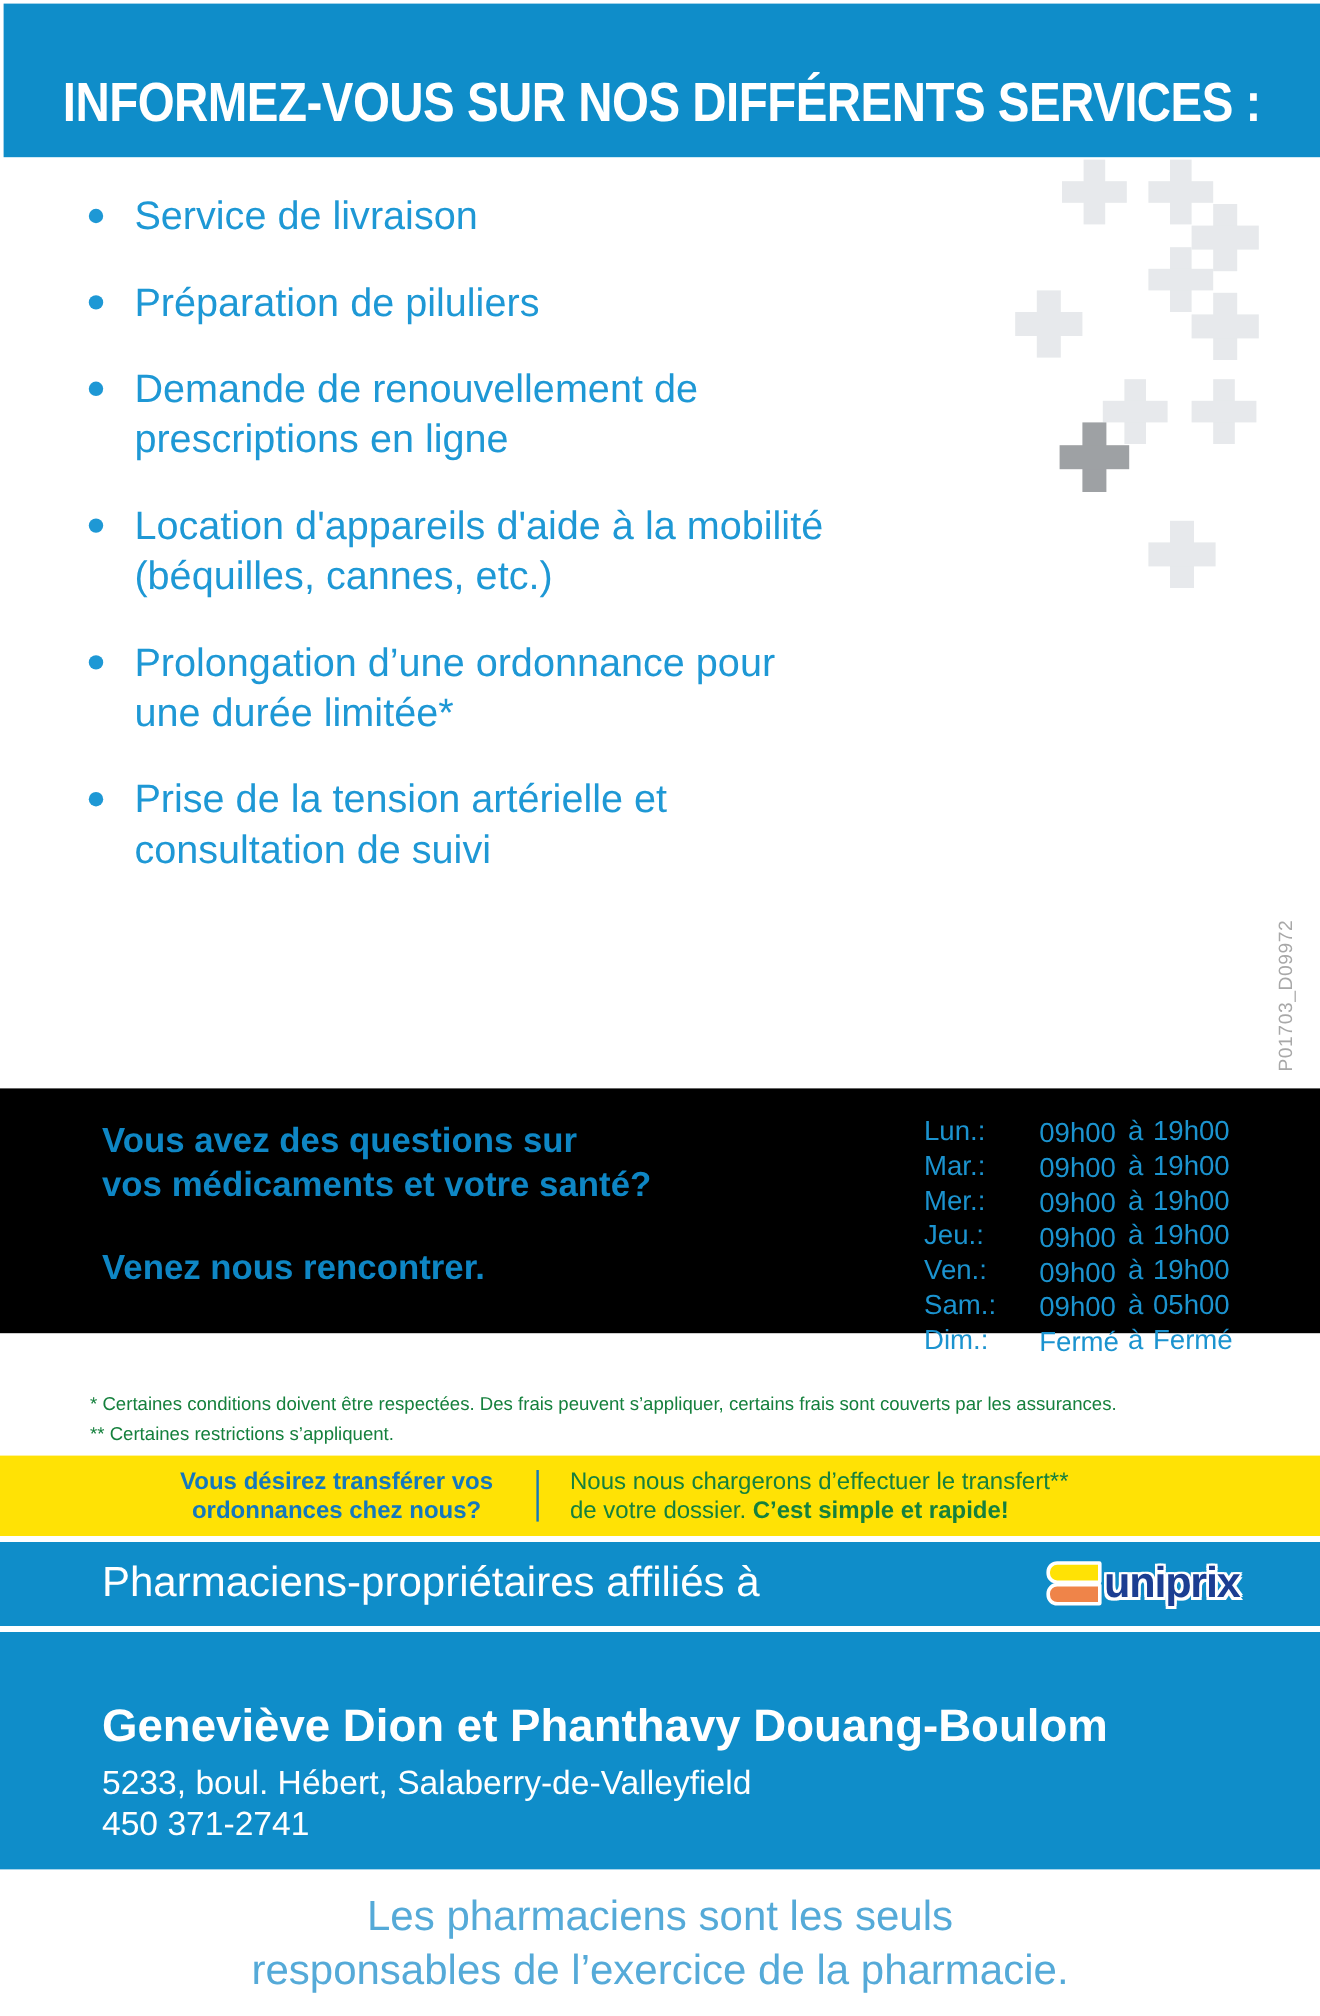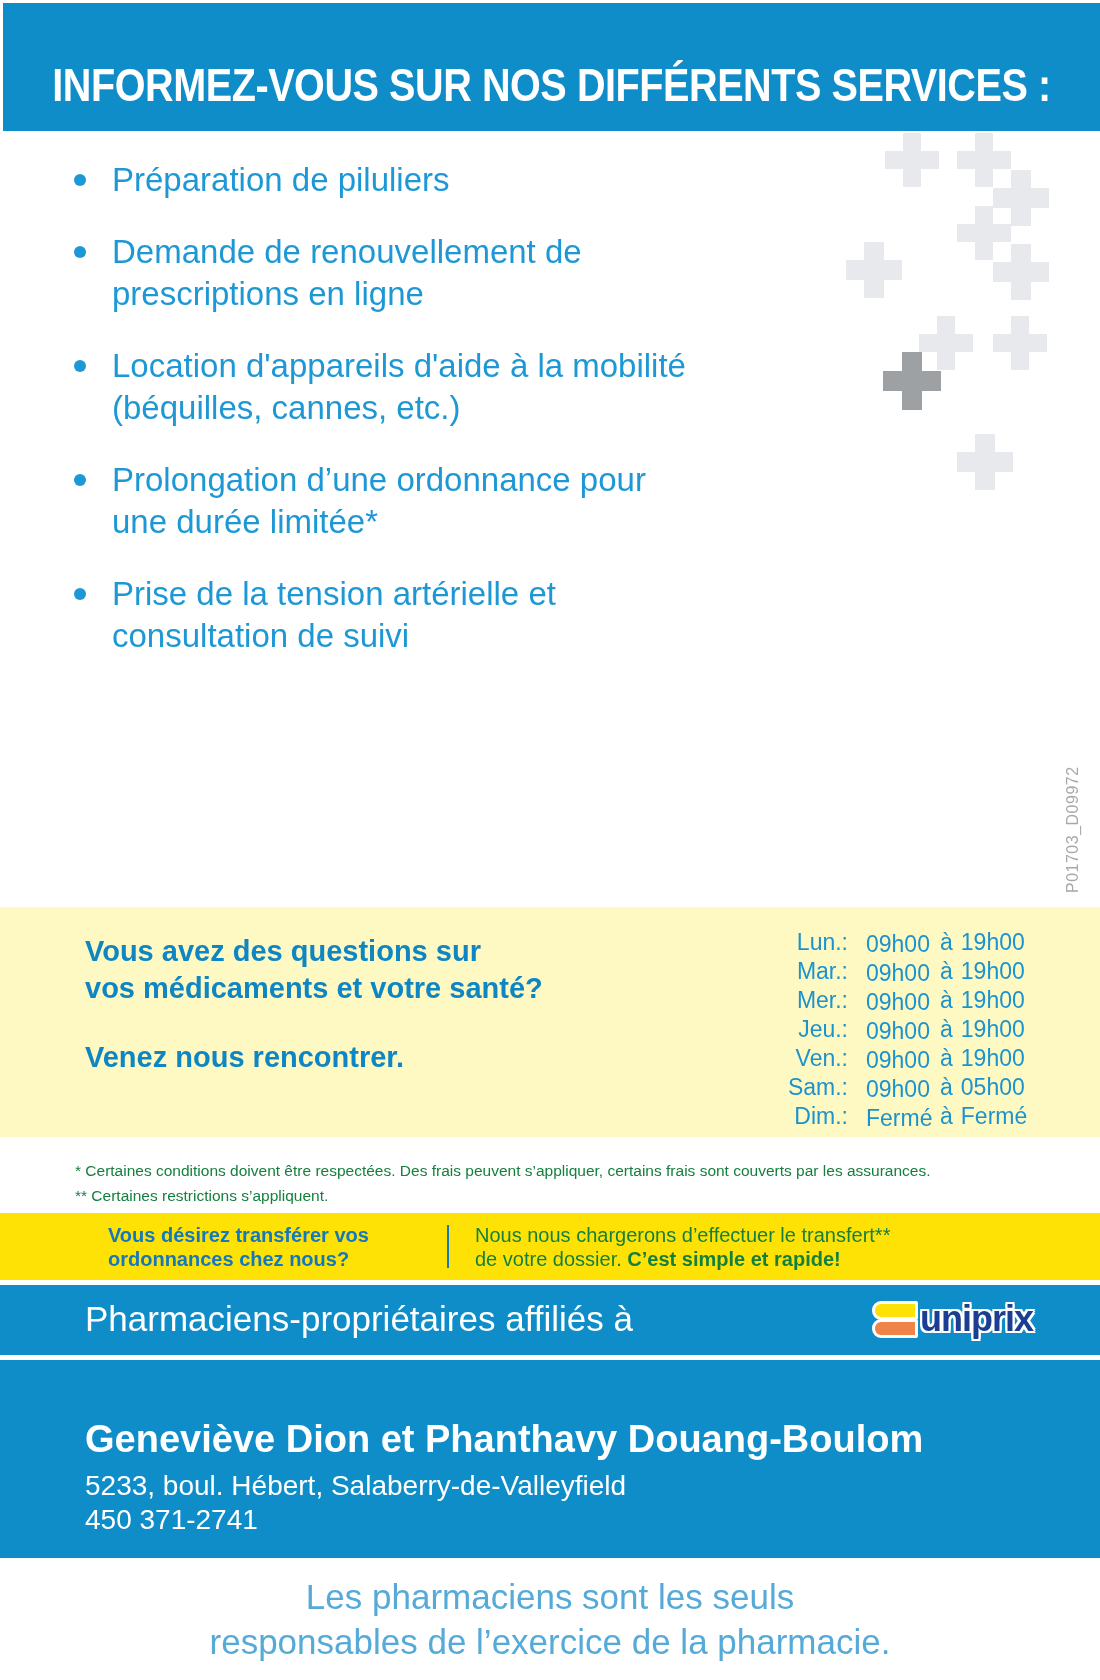--- a/index.html
+++ b/index.html
@@ -31,36 +31,36 @@
   .plus{background:transparent;}
   .plus.light::before,.plus.light::after{background:#e7e9ec;}
   .plus.dark::before,.plus.dark::after{background:#9ea1a4;}
   
   .product-code{
     position:absolute;top:758px;right:18px;height:135px;
     writing-mode:vertical-rl;transform:rotate(180deg);
     color:#a8a8a8;font-size:16px;letter-spacing:0.5px;
   }
   
-  .info-band{top:907px;height:230px;background:#fef9c3;}
+  .info-band{top:907px;height:204px;background:#000000;}
   .questions{position:absolute;left:85px;top:26px;color:#0e86c4;font-weight:700;font-size:29px;line-height:37px;}
   .meet-us{position:absolute;left:85px;top:134px;color:#0e86c4;font-weight:700;font-size:29px;}
   .hours{position:absolute;left:770px;top:22px;color:#1b93cf;font-size:23px;}
   .hours .row{display:flex;align-items:baseline;height:29px;}
-  .hours .day{display:inline-block;width:78px;text-align:right;}
+  .hours .day{display:inline-block;width:78px;text-align:left;}
   .hours .open{display:inline-block;width:72px;margin-left:18px;position:relative;top:2px;}
   .hours .sep{display:inline-block;margin:0 8px 0 2px;}
   
   .footnotes{top:1150px;height:63px;background:#ffffff;}
   .footnotes div{margin-left:75px;color:#15803d;font-size:15.5px;line-height:25px;}
   .footnotes div:first-child{margin-top:8px;}
   
   .transfer-band{top:1213px;height:67px;background:#ffe205;}
   .t-left{
-    position:absolute;left:108px;top:10px;width:345px;text-align:left;
+    position:absolute;left:108px;top:10px;width:345px;text-align:center;
     color:#1478bd;font-weight:700;font-size:20px;line-height:24px;
   }
   .t-divider{position:absolute;left:447px;top:12px;width:2px;height:43px;background:#1478bd;}
   .t-right{position:absolute;left:475px;top:10px;color:#15803d;font-size:20px;line-height:24px;}
   .t-right b{font-weight:700;}
   
   .affil-band{top:1285px;height:70px;background:#0f8dc9;}
   .affil-text{position:absolute;left:85px;top:14px;color:#ffffff;font-size:35px;}
   .uniprix-logo{position:absolute;left:872px;top:13px;display:flex;align-items:center;}
   .uniprix-icon{display:flex;flex-direction:column;margin-right:2px;}
@@ -85,20 +85,21 @@
 </style>
 </head>
 <body>
 
 <div class="band header-band">
   <div class="page-title">INFORMEZ-VOUS SUR NOS DIFFÉRENTS SERVICES :</div>
 </div>
 
 <div class="band services-band">
   <ul class="services-list">
+    <li><span>Service de livraison</span></li>
     <li><span>Préparation de piluliers</span></li>
     <li><span>Demande de renouvellement de
 prescriptions en ligne</span></li>
     <li><span>Location d'appareils d'aide à la mobilité
 (béquilles, cannes, etc.)</span></li>
     <li><span>Prolongation d’une ordonnance pour
 une durée limitée*</span></li>
     <li><span>Prise de la tension artérielle et
 consultation de suivi</span></li>
   </ul>

